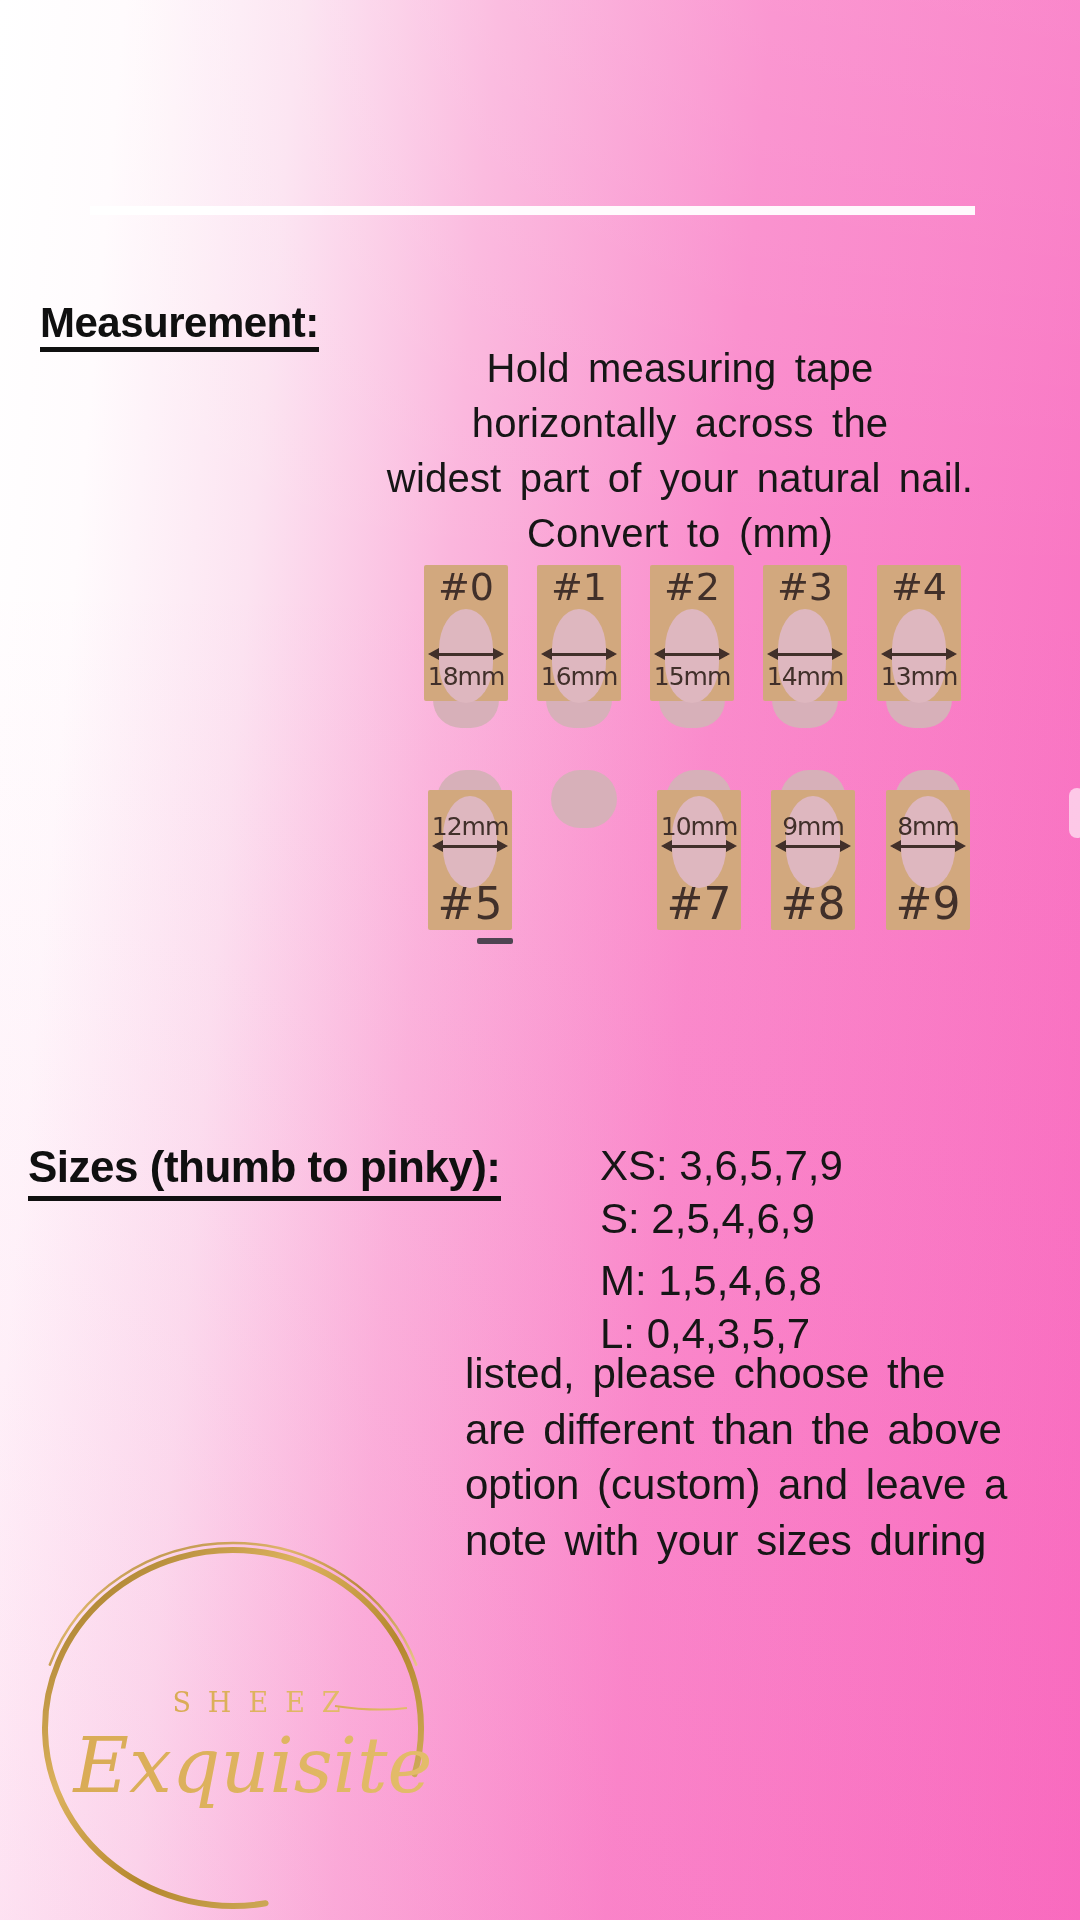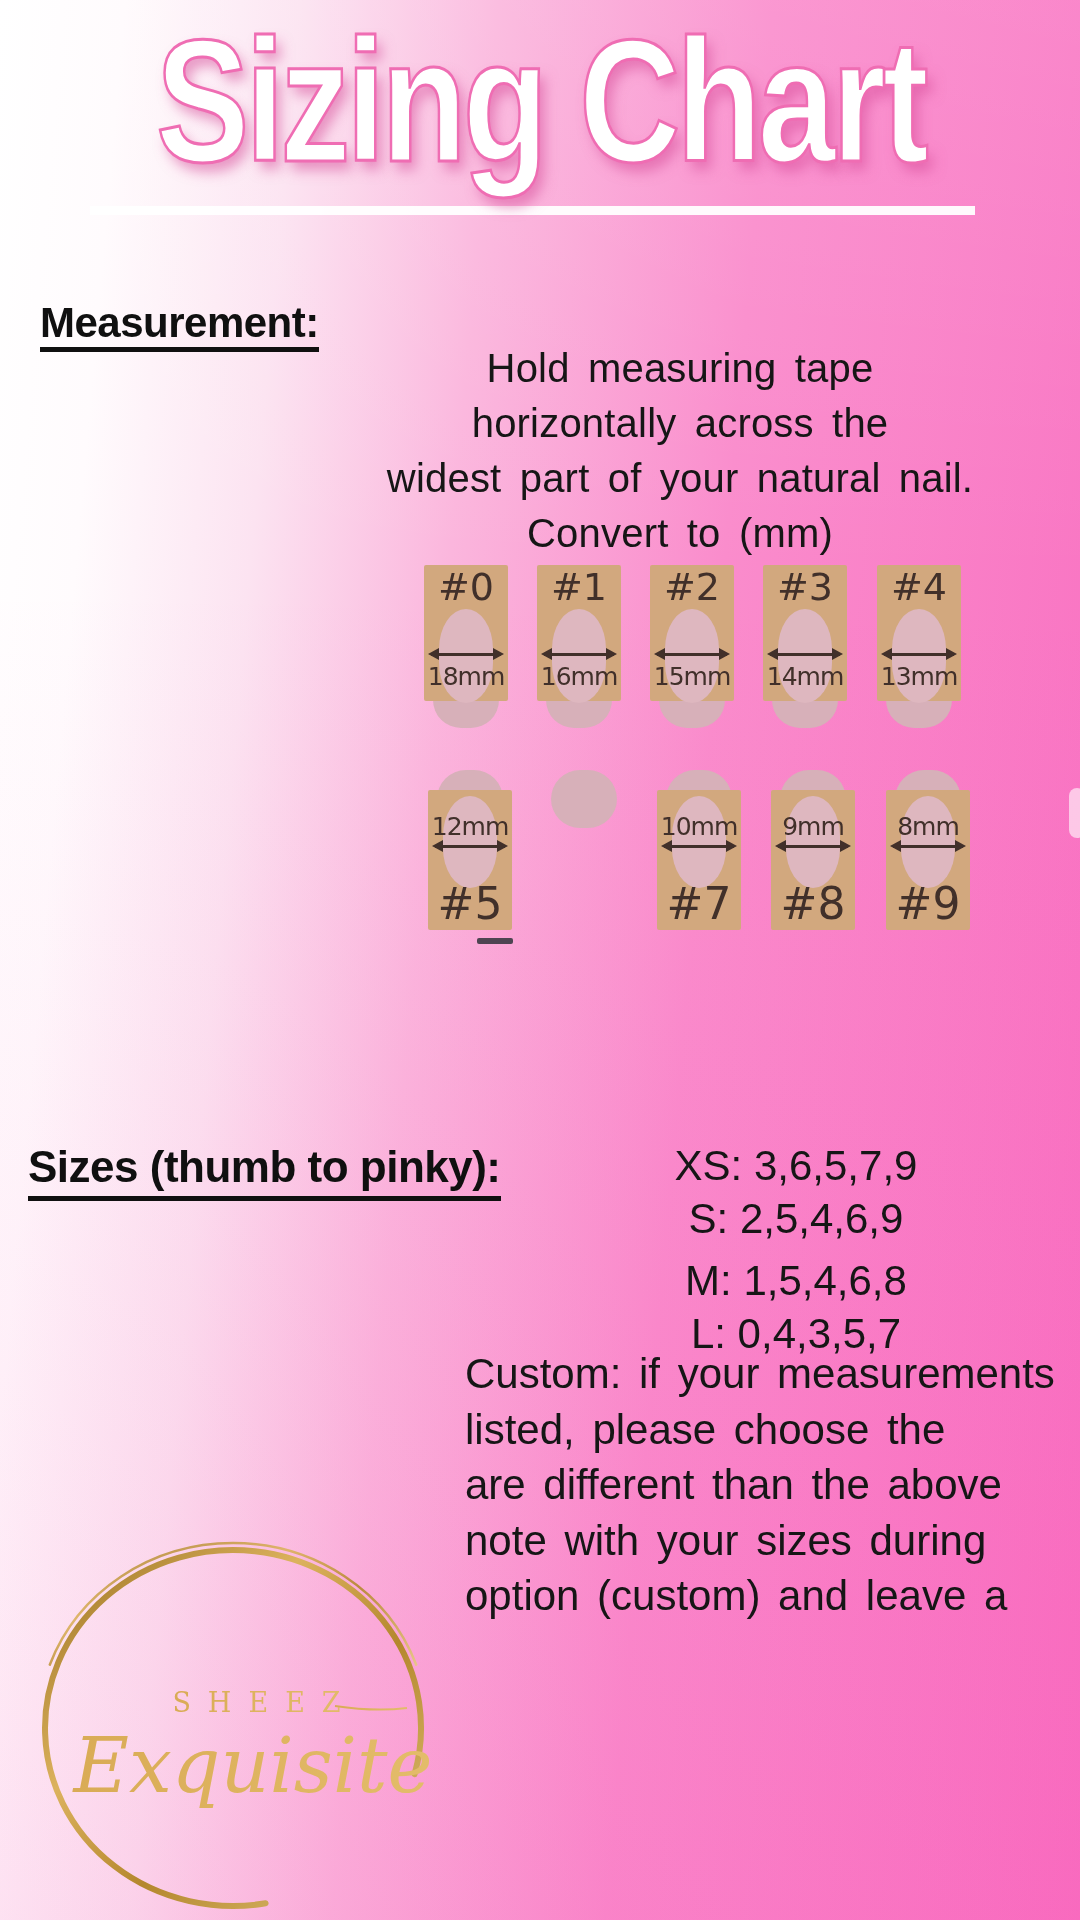--- a/index.html
+++ b/index.html
@@ -65,36 +65,35 @@
 
   .progress-dash{position:absolute;left:477px;top:938px;width:36px;height:6px;background:#4e4452;border-radius:2px;}
   .scroll-pill{position:absolute;right:-5px;top:788px;width:16px;height:50px;border-radius:9px;background:rgba(255,255,255,.6);}
 
   
   .sizes-heading{
     position:absolute;left:28px;top:1143px;
     font:bold 44px/1.1 "Liberation Sans",sans-serif;color:#101010;
     border-bottom:5px solid #101010;padding-bottom:5px;letter-spacing:-.5px;
   }
-  .size-list{position:absolute;left:600px;top:1139px;width:392px;text-align:center;
+  .size-list{position:absolute;left:600px;top:1139px;width:392px;
     font:400 42px/53px "Liberation Sans",sans-serif;color:#161616;}
   .size-line.gap{margin-top:9px;}
   .custom-note{position:absolute;left:465px;top:1346px;width:615px;
     font:400 42px/55.5px "Liberation Sans",sans-serif;color:#161616;word-spacing:6px;}
 
   
   .brand-logo{position:absolute;left:35px;top:1540px;width:400px;height:380px;}
 </style>
 </head>
 <body>
 
 <div class="page">
 
   <div class="title-underline"></div>
-  <h1 class="page-title"><span class="squeeze">Sizing Chart</span></h1>
 
   <div class="measure-heading">Measurement:</div>
   <div class="measure-text">
     <div>Hold measuring tape</div>
     <div>horizontally across the</div>
     <div>widest part of your natural nail.</div>
     <div>Convert to (mm)</div>
   </div>
 
   <div class="nail-row row-1">
@@ -210,25 +209,24 @@
 
   <div class="sizes-heading">Sizes (thumb to pinky):</div>
   <div class="size-list">
     <div class="size-line">XS: 3,6,5,7,9</div>
     <div class="size-line">S: 2,5,4,6,9</div>
     <div class="size-line gap">M: 1,5,4,6,8</div>
     <div class="size-line">L: 0,4,3,5,7</div>
   </div>
 
   <div class="custom-note">
-    <div>Custom: if your measurements</div>
     <div>listed, please choose the</div>
     <div>are different than the above</div>
+    <div>option (custom) and leave a</div>
     <div>note with your sizes during</div>
-    <div>option (custom) and leave a</div>
   </div>
 
   <svg class="brand-logo" viewBox="0 0 400 380" width="400" height="380">
     <defs>
       <linearGradient id="gold" x1="0" y1="0" x2="1" y2="1">
         <stop offset="0" stop-color="#9a7120"></stop>
         <stop offset="0.35" stop-color="#dcb25e"></stop>
         <stop offset="0.6" stop-color="#b4872d"></stop>
         <stop offset="1" stop-color="#e6c97e"></stop>
       </linearGradient>

